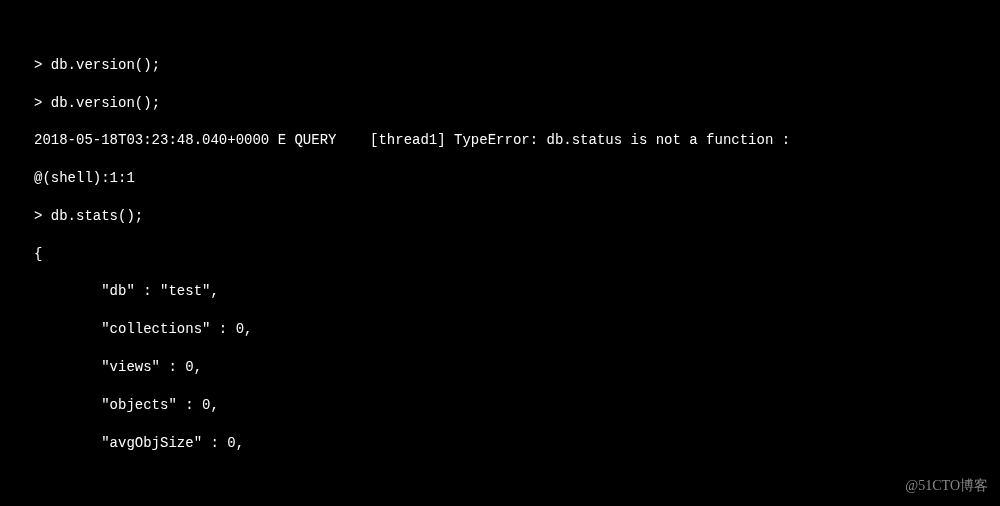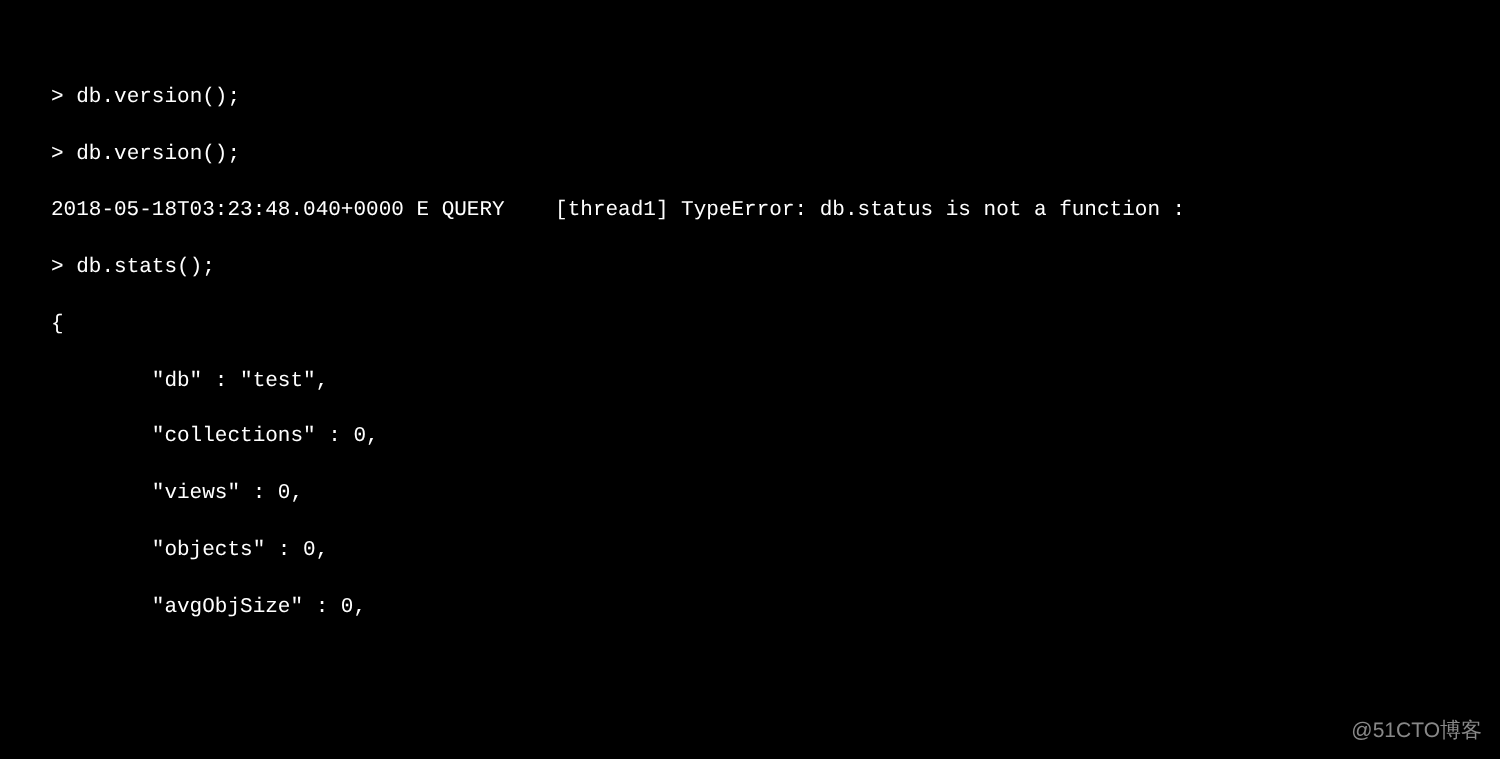--- a/index.html
+++ b/index.html
@@ -26,31 +26,32 @@
     .line {
       min-height: 18px;
       margin-left: 28px;
     }
     .watermark {
       position: absolute;
       right: 12px;
       bottom: 10px;
       color: #888888;
       font-size: 14px;
-      font-family: Liberation Sans, sans-serif;
+      font-family: Liberation Serif, serif;
     }
   </style>
 </head>
 <body>
 
 <div class="terminal">
 <div class="line" style="visibility:hidden;height:6px;overflow:hidden;">2018-06-18T03:13:48.302+0000 I CONTROL  [initandlisten]</div>
 <div class="line"><span>&gt;</span> <span>db.version();</span></div>
 <div class="line"><span>&gt;</span> <span>db.version();</span></div>
 <div class="line">2018-05-18T03:23:48.040+0000 E QUERY    [thread1] TypeError: db.status is not a function :</div>
+<div class="line">@(shell):1:1</div>
 <div class="line"><span>&gt;</span> <span>db.stats();</span></div>
 <div class="line">{</div>
 <div class="line">        "db" : "test",</div>
 <div class="line">        "collections" : 0,</div>
 <div class="line">        "views" : 0,</div>
 <div class="line">        "objects" : 0,</div>
 <div class="line">        "avgObjSize" : 0,</div>
 
 
 

